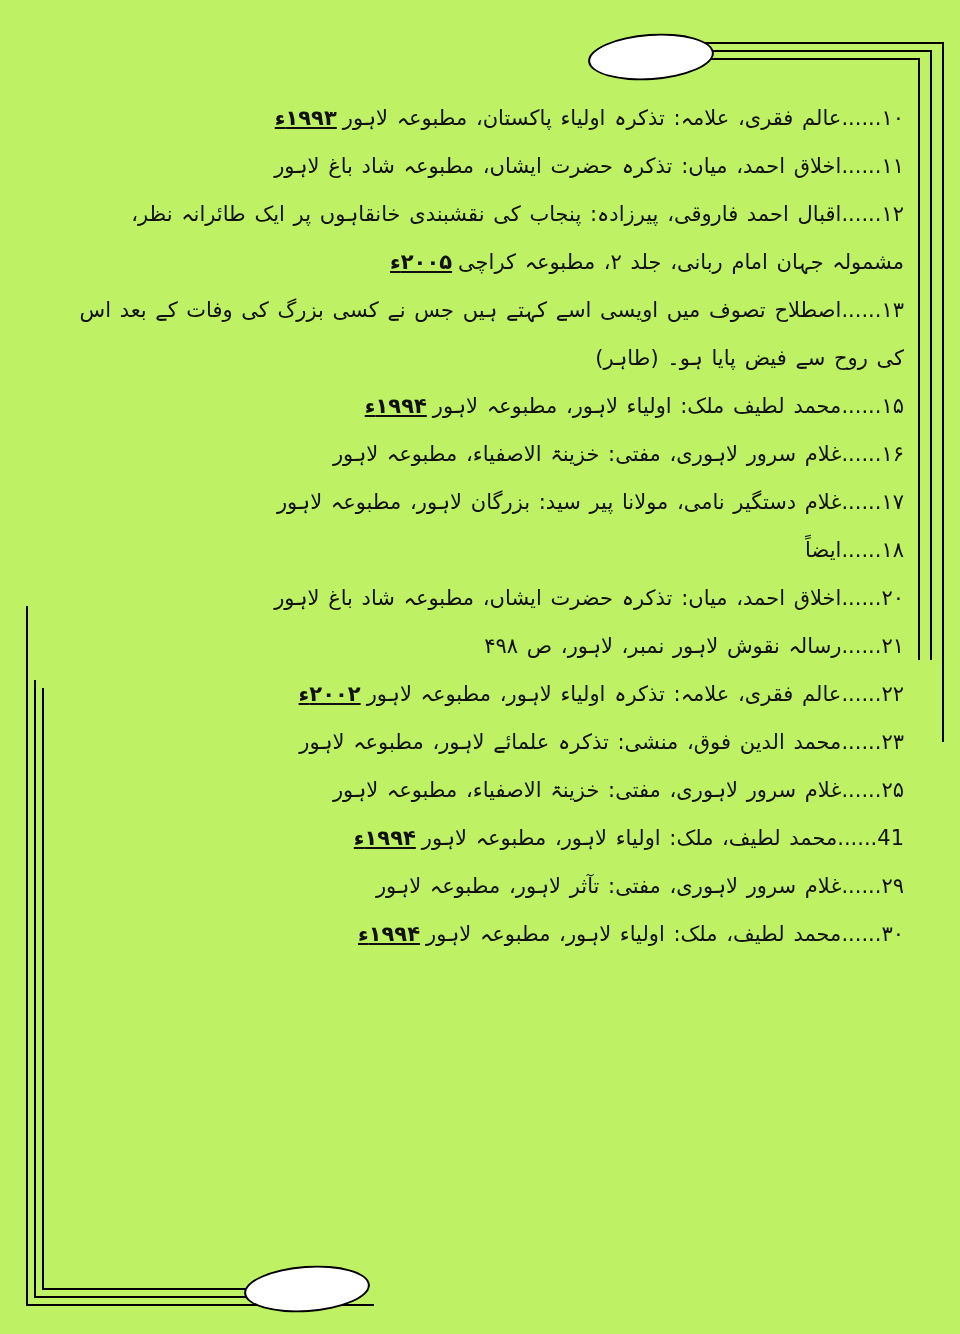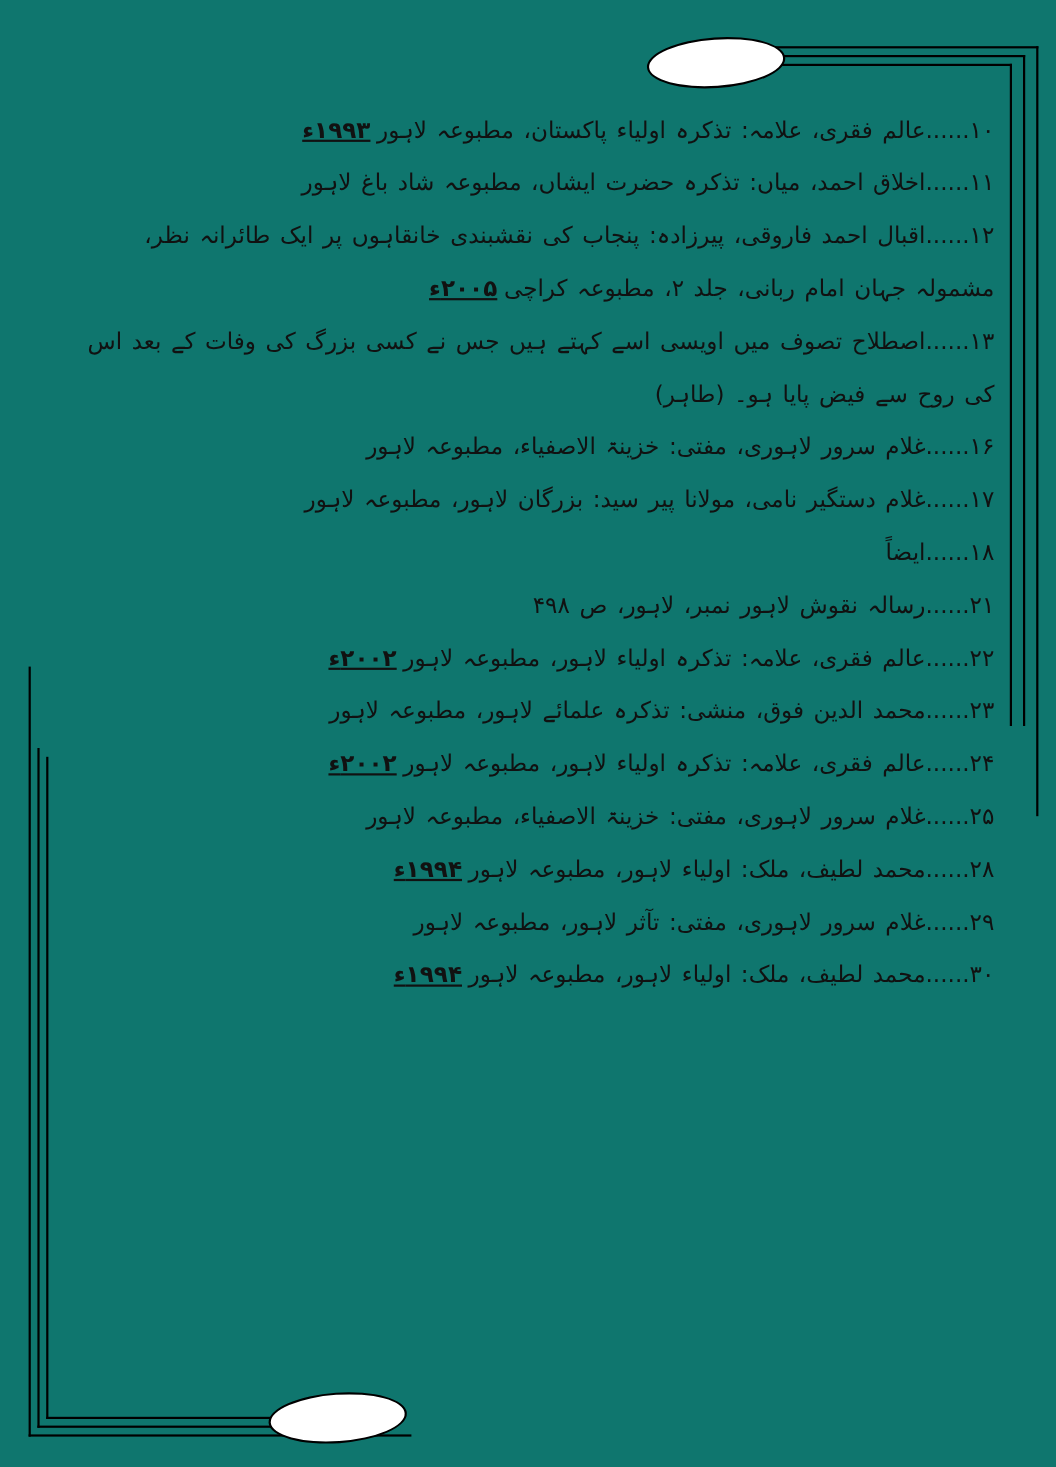--- a/index.html
+++ b/index.html
@@ -4,21 +4,21 @@
 <style>
   html, body {
     margin: 0;
     padding: 0;
     background: #ffffff;
   }
   .page {
     position: relative;
     width: 960px;
     height: 1334px;
-    background: #0f766e;
+    background: #bef264;
     overflow: hidden;
     font-family: "DejaVu Sans", sans-serif;
     color: #111111;
   }
 
   
   .frame-line {
     position: absolute;
     border-color: #000;
     border-style: solid;
@@ -89,41 +89,42 @@
   <main class="refs">
   <p class="entry"><span class="num">۱۰</span><span class="dots">......</span><span class="txt">عالم فقری، علامہ: تذکرہ اولیاء پاکستان، مطبوعہ لاہور</span><span class="year">۱۹۹۳ء</span></p>
 
   <p class="entry"><span class="num">۱۱</span><span class="dots">......</span><span class="txt">اخلاق احمد، میاں: تذکرہ حضرت ایشاں، مطبوعہ شاد باغ لاہور</span></p>
 
   <p class="entry"><span class="num">۱۲</span><span class="dots">......</span><span class="txt">اقبال احمد فاروقی، پیرزادہ: پنجاب کی نقشبندی خانقاہوں پر ایک طائرانہ نظر، مشمولہ جہان امام ربانی، جلد ۲، مطبوعہ کراچی</span><span class="year">۲۰۰۵ء</span></p>
 
   <p class="entry"><span class="num">۱۳</span><span class="dots">......</span><span class="txt">اصطلاح تصوف میں اویسی اسے کہتے ہیں جس نے کسی بزرگ کی وفات کے بعد اس کی روح سے فیض پایا ہو۔ (طاہر)</span></p>
 
 
+  <p class="entry"><span class="num">۱۵</span><span class="dots">......</span><span class="txt">محمد لطیف ملک: اولیاء لاہور، مطبوعہ لاہور</span><span class="year">۱۹۹۴ء</span></p>
 
   <p class="entry"><span class="num">۱۶</span><span class="dots">......</span><span class="txt">غلام سرور لاہوری، مفتی: خزینۃ الاصفیاء، مطبوعہ لاہور</span></p>
 
   <p class="entry"><span class="num">۱۷</span><span class="dots">......</span><span class="txt">غلام دستگیر نامی، مولانا پیر سید: بزرگان لاہور، مطبوعہ لاہور</span></p>
 
   <p class="entry"><span class="num">۱۸</span><span class="dots">......</span><span class="txt">ایضاً</span></p>
 
 
+  <p class="entry"><span class="num">۲۰</span><span class="dots">......</span><span class="txt">اخلاق احمد، میاں: تذکرہ حضرت ایشاں، مطبوعہ شاد باغ لاہور</span></p>
 
   <p class="entry"><span class="num">۲۱</span><span class="dots">......</span><span class="txt">رسالہ نقوش لاہور نمبر، لاہور، ص ۴۹۸</span></p>
 
   <p class="entry"><span class="num">۲۲</span><span class="dots">......</span><span class="txt">عالم فقری، علامہ: تذکرہ اولیاء لاہور، مطبوعہ لاہور</span><span class="year">۲۰۰۲ء</span></p>
 
   <p class="entry"><span class="num">۲۳</span><span class="dots">......</span><span class="txt">محمد الدین فوق، منشی: تذکرہ علمائے لاہور، مطبوعہ لاہور</span></p>
 
-  <p class="entry"><span class="num">۲۴</span><span class="dots">......</span><span class="txt">عالم فقری، علامہ: تذکرہ اولیاء لاہور، مطبوعہ لاہور</span><span class="year">۲۰۰۲ء</span></p>
 
   <p class="entry"><span class="num">۲۵</span><span class="dots">......</span><span class="txt">غلام سرور لاہوری، مفتی: خزینۃ الاصفیاء، مطبوعہ لاہور</span></p>
 
 
 
-  <p class="entry"><span class="num">۲۸</span><span class="dots">......</span><span class="txt">محمد لطیف، ملک: اولیاء لاہور، مطبوعہ لاہور</span><span class="year">۱۹۹۴ء</span></p>
+  <p class="entry"><span class="num">41</span><span class="dots">......</span><span class="txt">محمد لطیف، ملک: اولیاء لاہور، مطبوعہ لاہور</span><span class="year">۱۹۹۴ء</span></p>
 
   <p class="entry"><span class="num">۲۹</span><span class="dots">......</span><span class="txt">غلام سرور لاہوری، مفتی: تآثر لاہور، مطبوعہ لاہور</span></p>
 
   <p class="entry"><span class="num">۳۰</span><span class="dots">......</span><span class="txt">محمد لطیف، ملک: اولیاء لاہور، مطبوعہ لاہور</span><span class="year">۱۹۹۴ء</span></p>
 </main>
 
 </div>
 
 </body></html>

